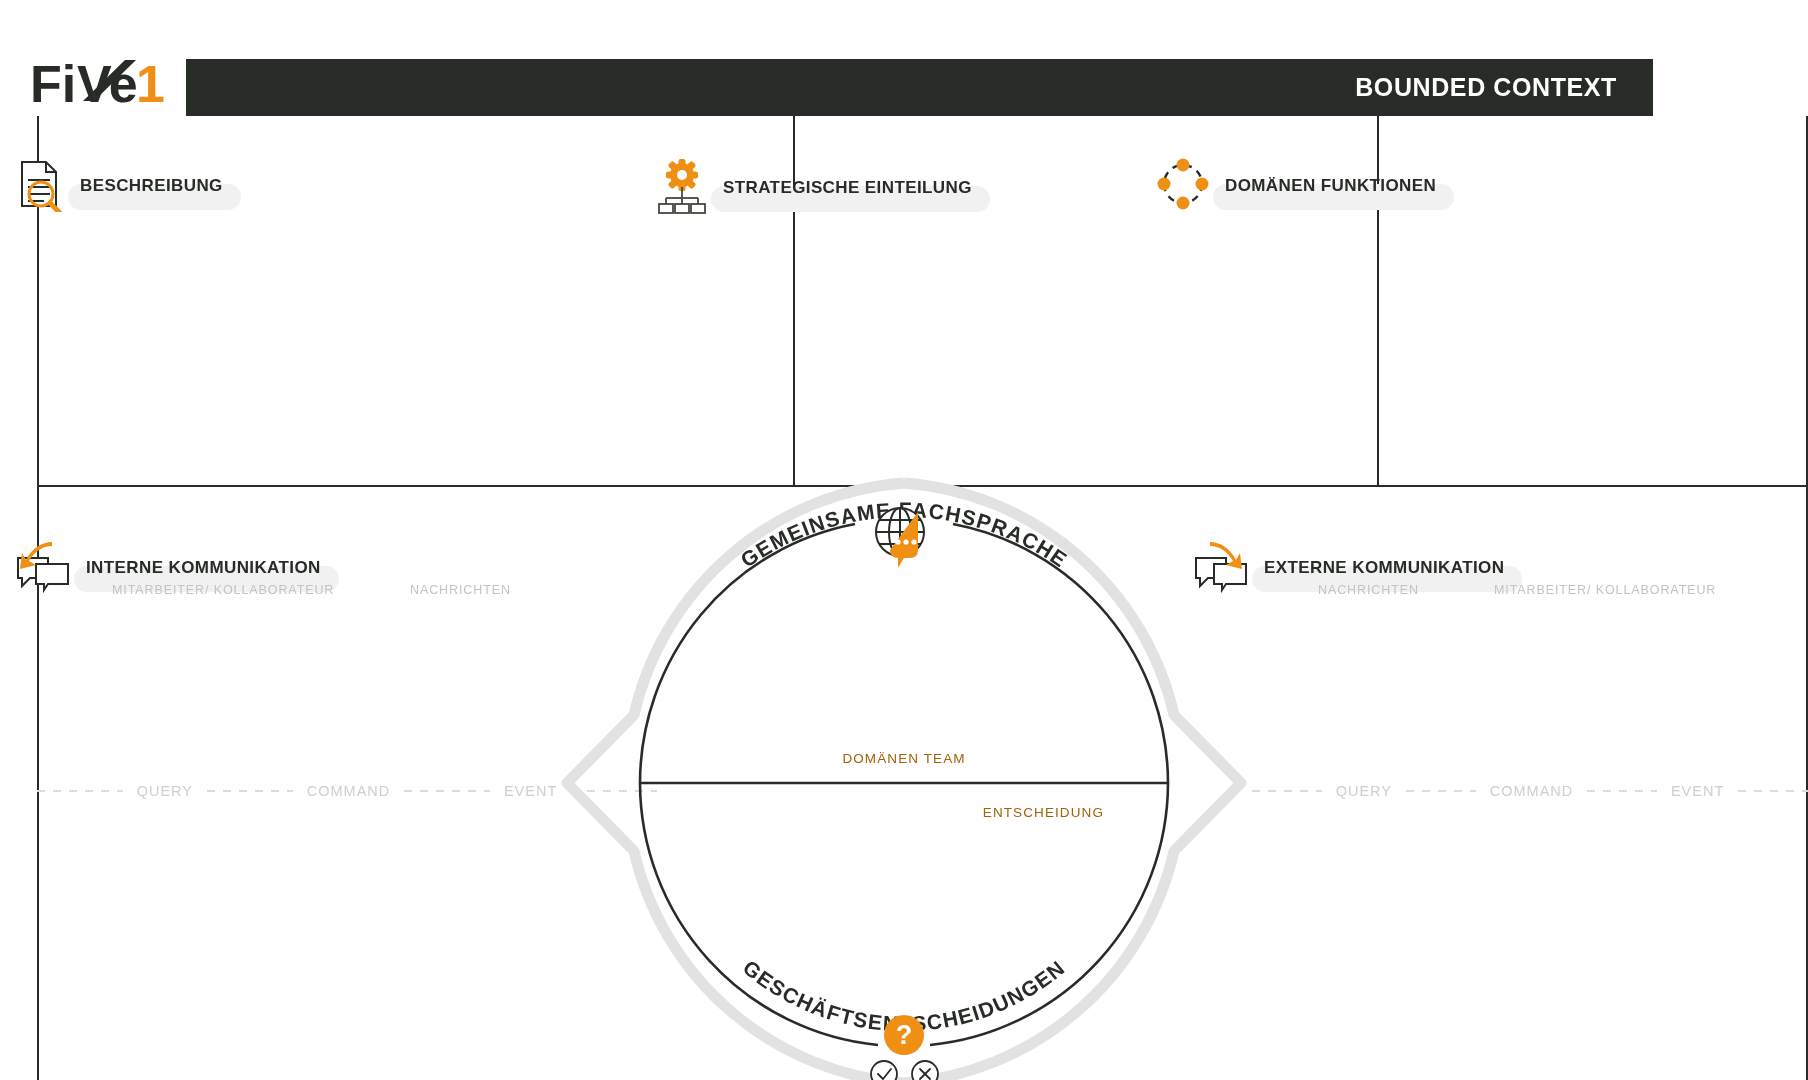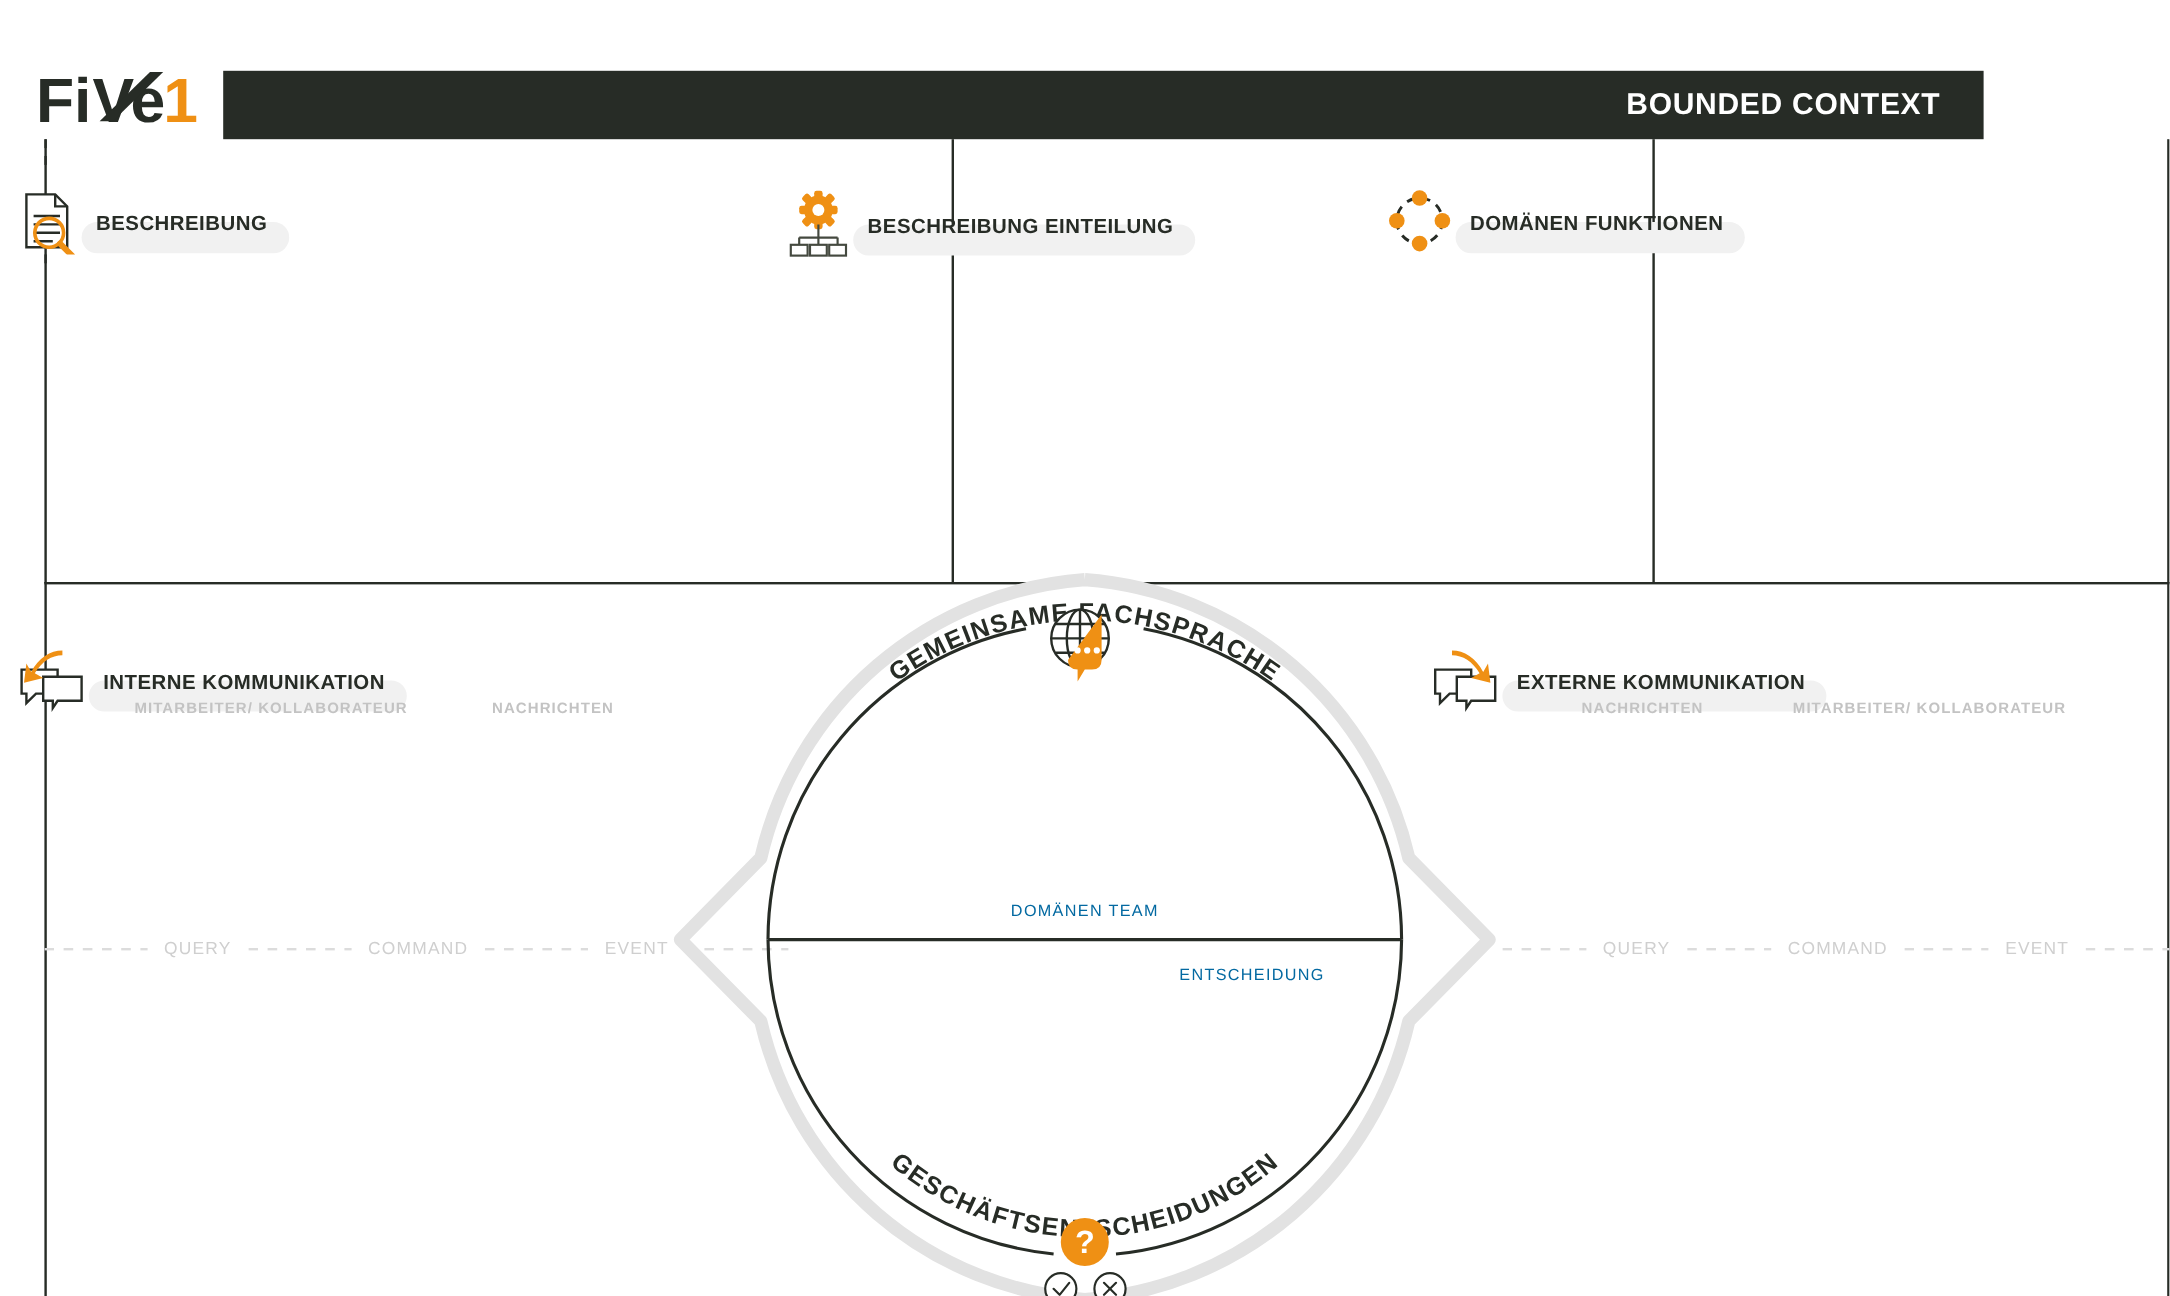--- a/index.html
+++ b/index.html
@@ -81,21 +81,21 @@
     font-weight: bold;
     color: #272c26;
     letter-spacing: 0.4px;
   }
   .sec-icon { position: relative; flex: 0 0 auto; }
 
   
   .cap {
     position: absolute;
     font-size: 12.5px;
-    font-weight: bold;
+    font-weight: normal;
     color: #c3c3c3;
     letter-spacing: 0.9px;
     white-space: nowrap;
   }
 
   
   .qce-row {
     position: absolute;
     display: flex;
     align-items: center;
@@ -118,21 +118,21 @@
     background-repeat: repeat-x;
   }
 
   
   .center-wrap { position: absolute; left: 0; top: 0; width: 1808px; height: 1080px; pointer-events: none; }
   .center-wrap svg { position: absolute; left: 0; top: 0; }
 
   .mid-cap {
     position: absolute;
     font-size: 13.5px;
-    color: #0369a1;
+    color: #a16207;
     letter-spacing: 1.1px;
     white-space: nowrap;
     text-align: center;
   }
 
   .qmark {
     position: absolute;
     width: 40px; height: 40px;
     border-radius: 50%;
     background: #ef9014;
@@ -222,21 +222,21 @@
         <line x1="11" y1="42" x2="11" y2="48" stroke="#44493f" stroke-width="1.8"></line>
         <line x1="27" y1="42" x2="27" y2="48" stroke="#44493f" stroke-width="1.8"></line>
         <line x1="43" y1="42" x2="43" y2="48" stroke="#44493f" stroke-width="1.8"></line>
         <rect x="4" y="48" width="14" height="9" fill="#ffffff" stroke="#44493f" stroke-width="1.8"></rect>
         <rect x="20" y="48" width="14" height="9" fill="#ffffff" stroke="#44493f" stroke-width="1.8"></rect>
         <rect x="36" y="48" width="14" height="9" fill="#ffffff" stroke="#44493f" stroke-width="1.8"></rect>
       </svg>
     </span>
     <span class="sec-pill">
       <span class="sec-pill-bg"></span>
-      <span class="sec-label">BESCHREIBUNG EINTEILUNG</span>
+      <span class="sec-label">STRATEGISCHE EINTEILUNG</span>
     </span>
   </div>
 
   <div class="sec" style="left:14px; top:510px;">
     <span class="sec-icon">
       <svg width="58" height="56" viewBox="0 0 58 56">
         <path d="M4 20 H34 V40 H16 L8 48 V40 H4 Z" fill="#ffffff" stroke="#272c26" stroke-width="2"></path>
         <path d="M22 26 H54 V46 H34 L30 52 V46 H22 Z" fill="#ffffff" stroke="#272c26" stroke-width="2"></path>
         <path d="M38 4 C28 4 18 10 12 22 L8 15 L6 31 L22 27 L15 23 C21 13 29 8 38 8 Z" fill="#ef9014"></path>
       </svg>

